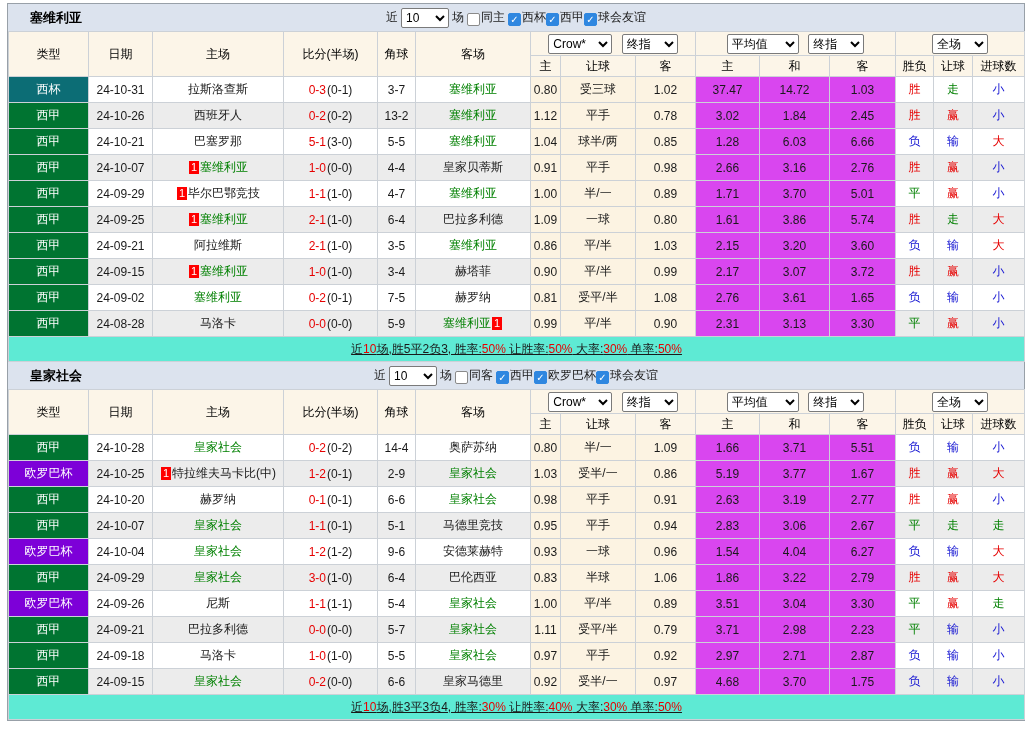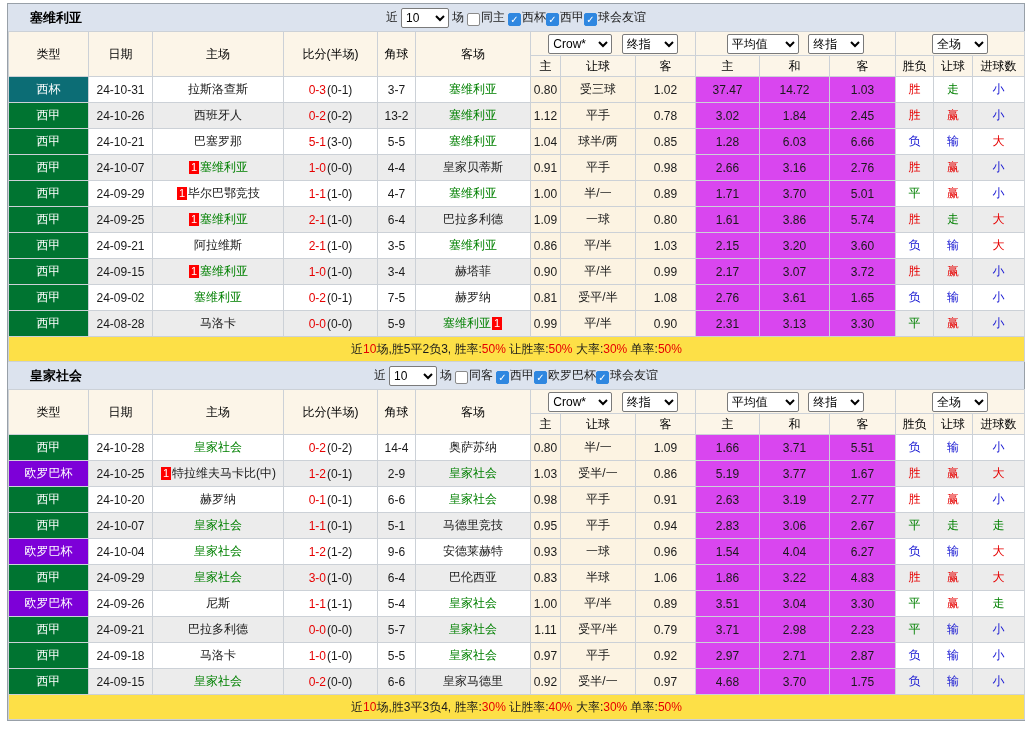--- a/index.html
+++ b/index.html
@@ -31,21 +31,21 @@
   tr.alt td{background:#ececec;}
   .tbl td.crow{background:#fcf3e2;}
   .tbl td.avg{background:#d946ef;}
   td.type{color:#fff;}
   .ft{color:#e60000;margin-right:1px;}
   .tn.focus{color:#008000;}
   .rank{background:#f00;color:#fff;font-size:11px;line-height:13px;height:13px;padding:0 2px;margin:0 1px;display:inline-block;}
   .cr{color:#e60000;}
   .cg{color:#008000;}
   .cb2{color:#1414d2;}
-  .summary{height:24px;background:#fde047;text-align:center;}
+  .summary{height:24px;background:#5eead4;text-align:center;text-decoration:underline;}
   .summary .red{color:#e60000;}
   .selcell .sel{margin:0 3px;}
 </style>
 </head>
 <body>
 
 <div id="board">
   <div id="sections">
   <div class="section">
     <div class="band">
@@ -472,21 +472,21 @@
               <td class="date">24-09-29</td>
               <td class="teamcell"><span class="tn focus">皇家社会</span></td>
               <td class="score"><span class="ft">3-0</span><span class="ht">(1-0)</span></td>
               <td class="corner">6-4</td>
               <td class="teamcell"><span class="tn">巴伦西亚</span></td>
               <td class="crow">0.83</td>
               <td class="crow">半球</td>
               <td class="crow">1.06</td>
               <td class="avg">1.86</td>
               <td class="avg">3.22</td>
-              <td class="avg">4.83</td>
+              <td class="avg">2.79</td>
               <td class="res cr">胜</td>
               <td class="res cr">赢</td>
               <td class="res cr">大</td>
             </tr>
             <tr>
               <td class="type" style="background: rgb(125, 0, 216);">欧罗巴杯</td>
               <td class="date">24-09-26</td>
               <td class="teamcell"><span class="tn">尼斯</span></td>
               <td class="score"><span class="ft">1-1</span><span class="ht">(1-1)</span></td>
               <td class="corner">5-4</td>

